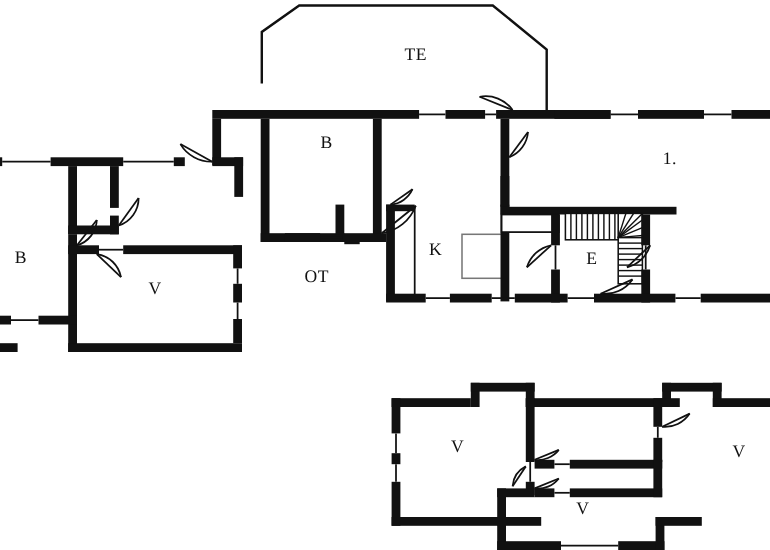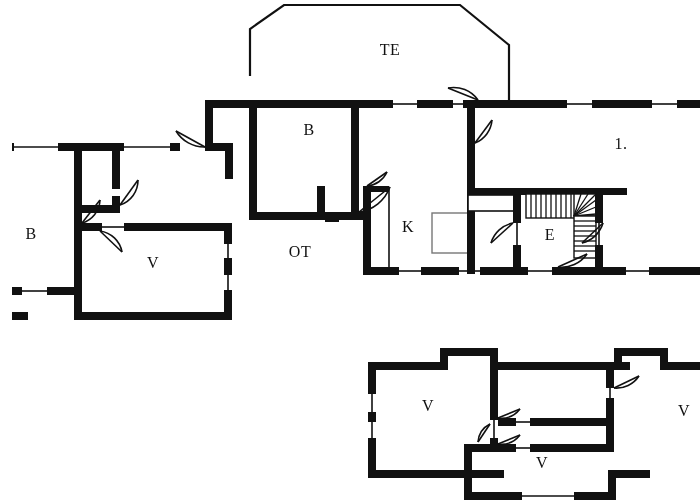--- a/index.html
+++ b/index.html
@@ -10,21 +10,21 @@
   body {
     width: 700px;
     height: 500px;
     overflow: hidden;
     font-family: "Liberation Serif", serif;
     position: relative;
   }
   #plan-root {
     position: absolute;
     top: 0;
-    left: 12px;
+    left: 0;
     width: 632px;
     height: 500px;
     background: #404040;
   }
   svg.floorplan {
     display: block;
     width: 700px;
     height: 500px;
     background: #ffffff;
   }

